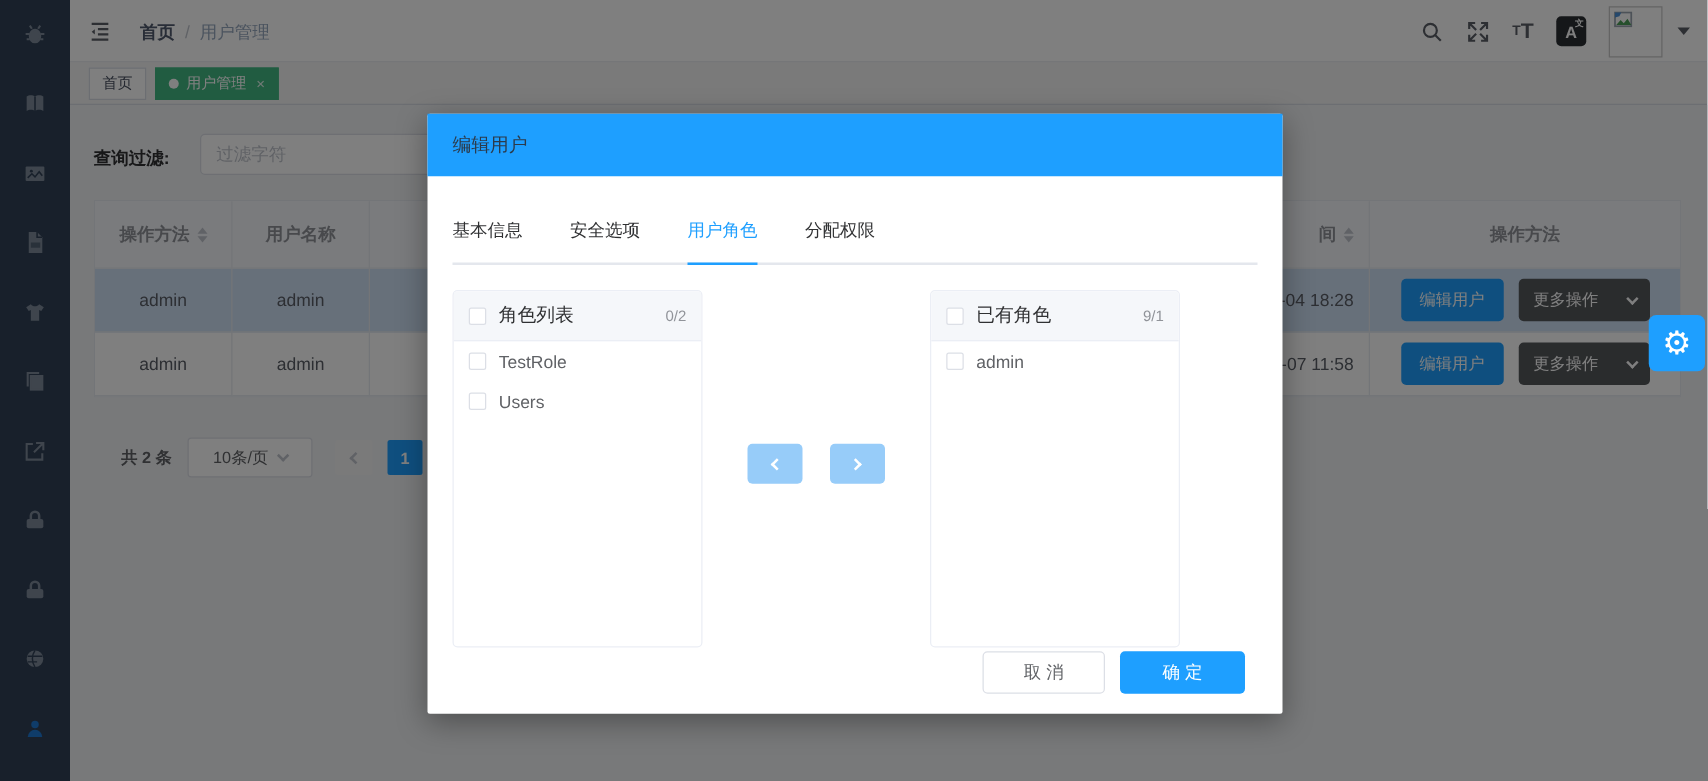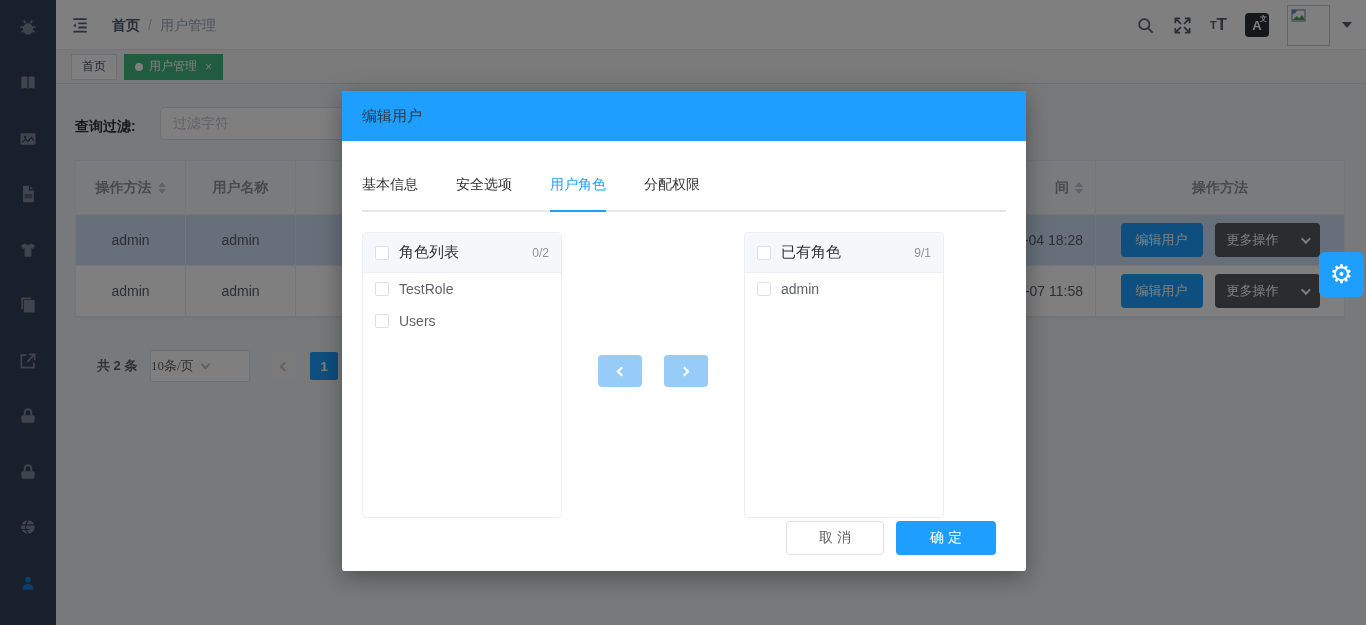--- a/index.html
+++ b/index.html
@@ -52,21 +52,21 @@
   .row.selected{background:#cfe0f5;}
   .sorter{display:inline-flex;flex-direction:column;gap:2px;margin-left:6px;}
   .sorter b{width:0;height:0;border-left:4px solid transparent;border-right:4px solid transparent;display:block;}
   .sorter .up{border-bottom:5px solid #c0c4cc;}
   .sorter .dn{border-top:5px solid #c0c4cc;}
   .btn-edit{background:#1e9fff;color:#fff;border:none;border-radius:4px;padding:8px 15px;font-size:13px;cursor:pointer;}
   .btn-more{background:#55585b;color:#fff;border:none;border-radius:4px;padding:8px 12px;font-size:13px;cursor:pointer;margin-left:12px;display:inline-flex;align-items:center;gap:22px;}
   .chev{display:inline-block;width:7px;height:7px;border-right:2px solid currentColor;border-bottom:2px solid currentColor;transform:rotate(45deg) translateY(-2px);}
 
   .pg-total{left:97px;top:357px;font-size:13px;color:#606266;z-index:1;font-weight:bold;}
-  .pg-size{left:150px;top:350px;width:100px;height:32px;background:#fff;border:1px solid #dcdfe6;border-radius:3px;z-index:1;display:flex;align-items:center;justify-content:flex-start;gap:8px;font-size:13px;color:#606266;cursor:pointer;font-family:Liberation Serif, serif;}
+  .pg-size{left:150px;top:350px;width:100px;height:32px;background:#fff;border:1px solid #dcdfe6;border-radius:3px;z-index:1;display:flex;align-items:center;justify-content:center;gap:8px;font-size:13px;color:#606266;cursor:pointer;}
   .pg-size .chev{border-color:#c0c4cc;transform:rotate(45deg);margin-top:-3px;}
   .pg-prev{left:268px;top:352px;width:30px;height:28px;background:#f4f4f5;border-radius:2px;z-index:1;display:flex;align-items:center;justify-content:center;color:#c0c4cc;cursor:pointer;}
   .pg-prev .chev{transform:rotate(135deg);margin-left:3px;}
   .pg-page{left:310px;top:352px;width:28px;height:28px;background:#1e9fff;border-radius:2px;z-index:1;display:flex;align-items:center;justify-content:center;color:#fff;font-size:13px;font-weight:bold;cursor:pointer;}
 
   
   .overlay{left:0;top:0;width:1366px;height:625px;background:rgba(0,0,0,0.5);z-index:10;}
 
   
   .gear-btn{left:1319px;top:252px;width:45px;height:45px;background:#1e9fff;border-radius:6px;z-index:30;display:flex;align-items:center;justify-content:center;color:#fff;font-size:26px;cursor:pointer;}

